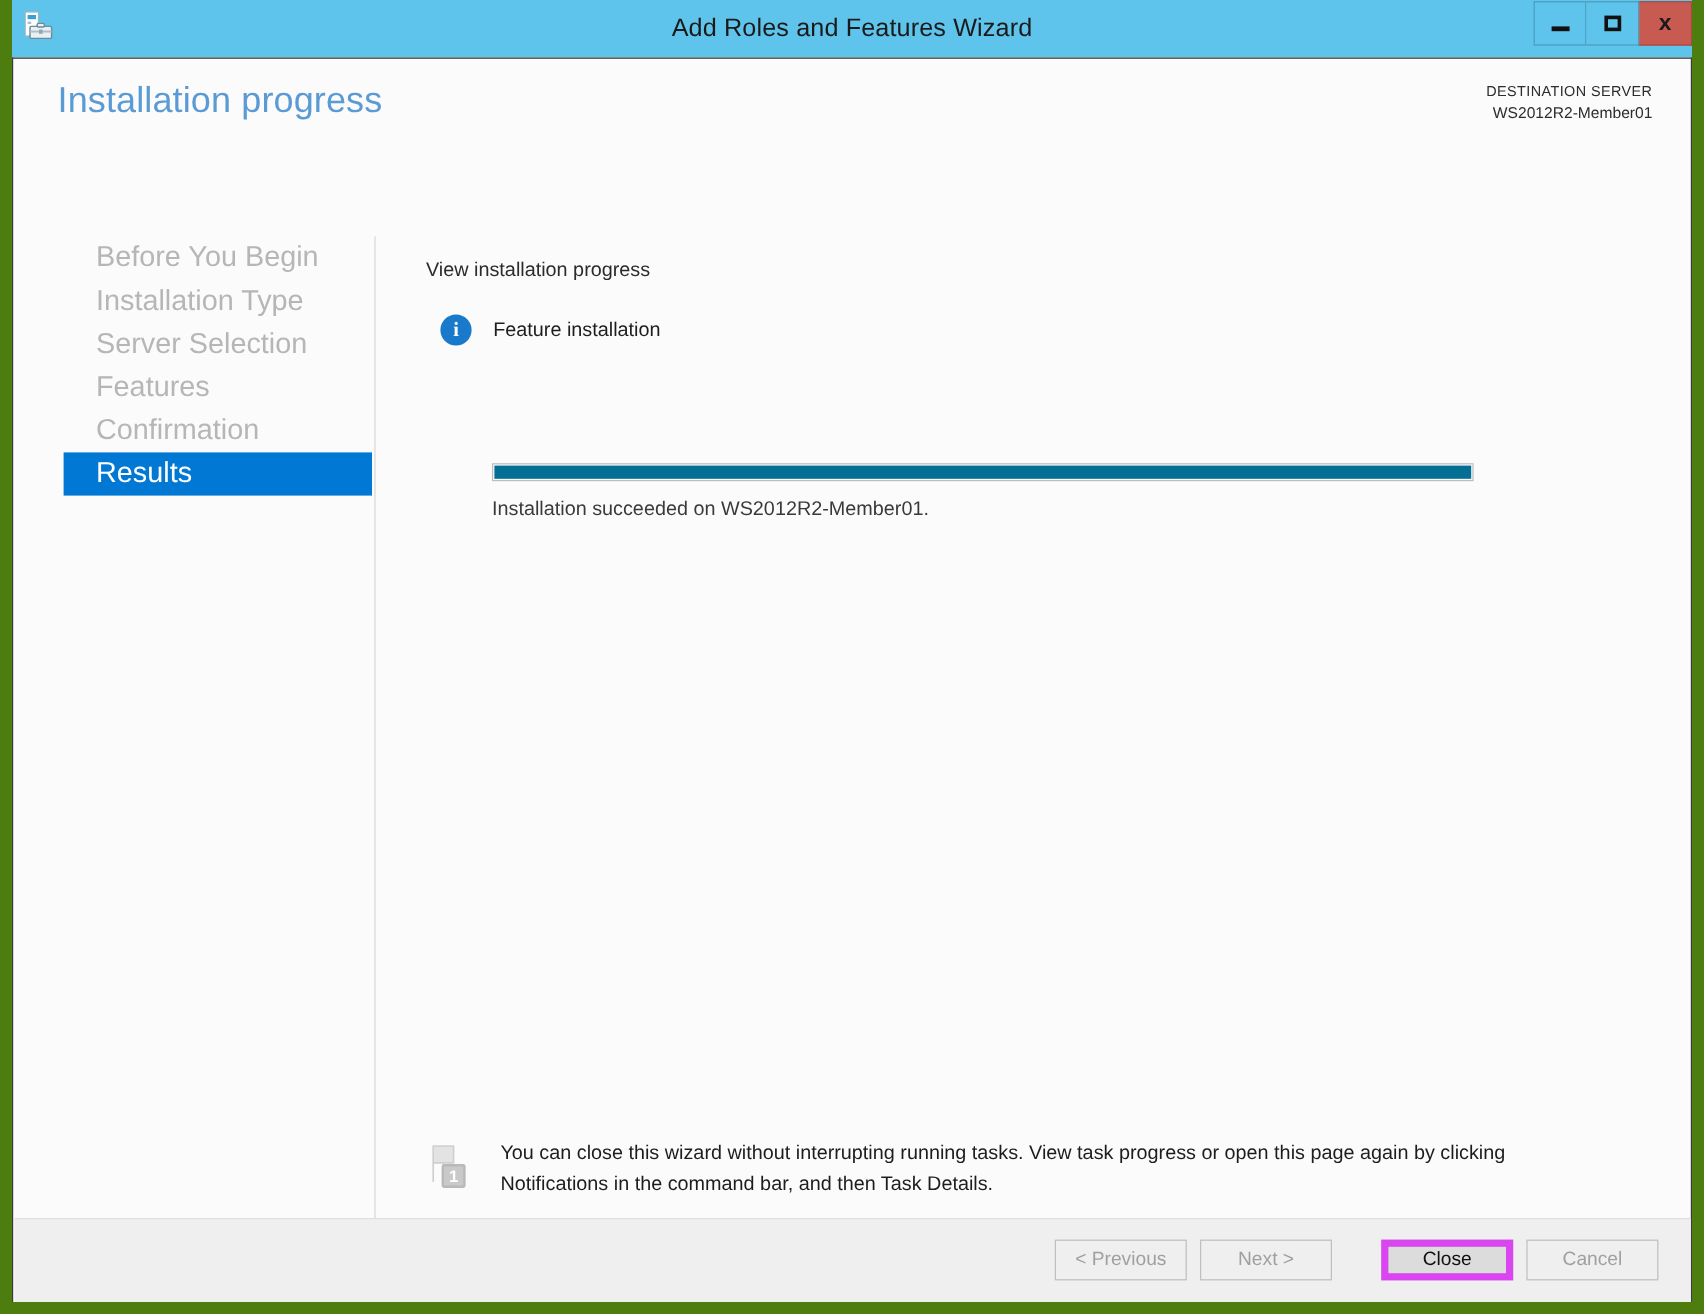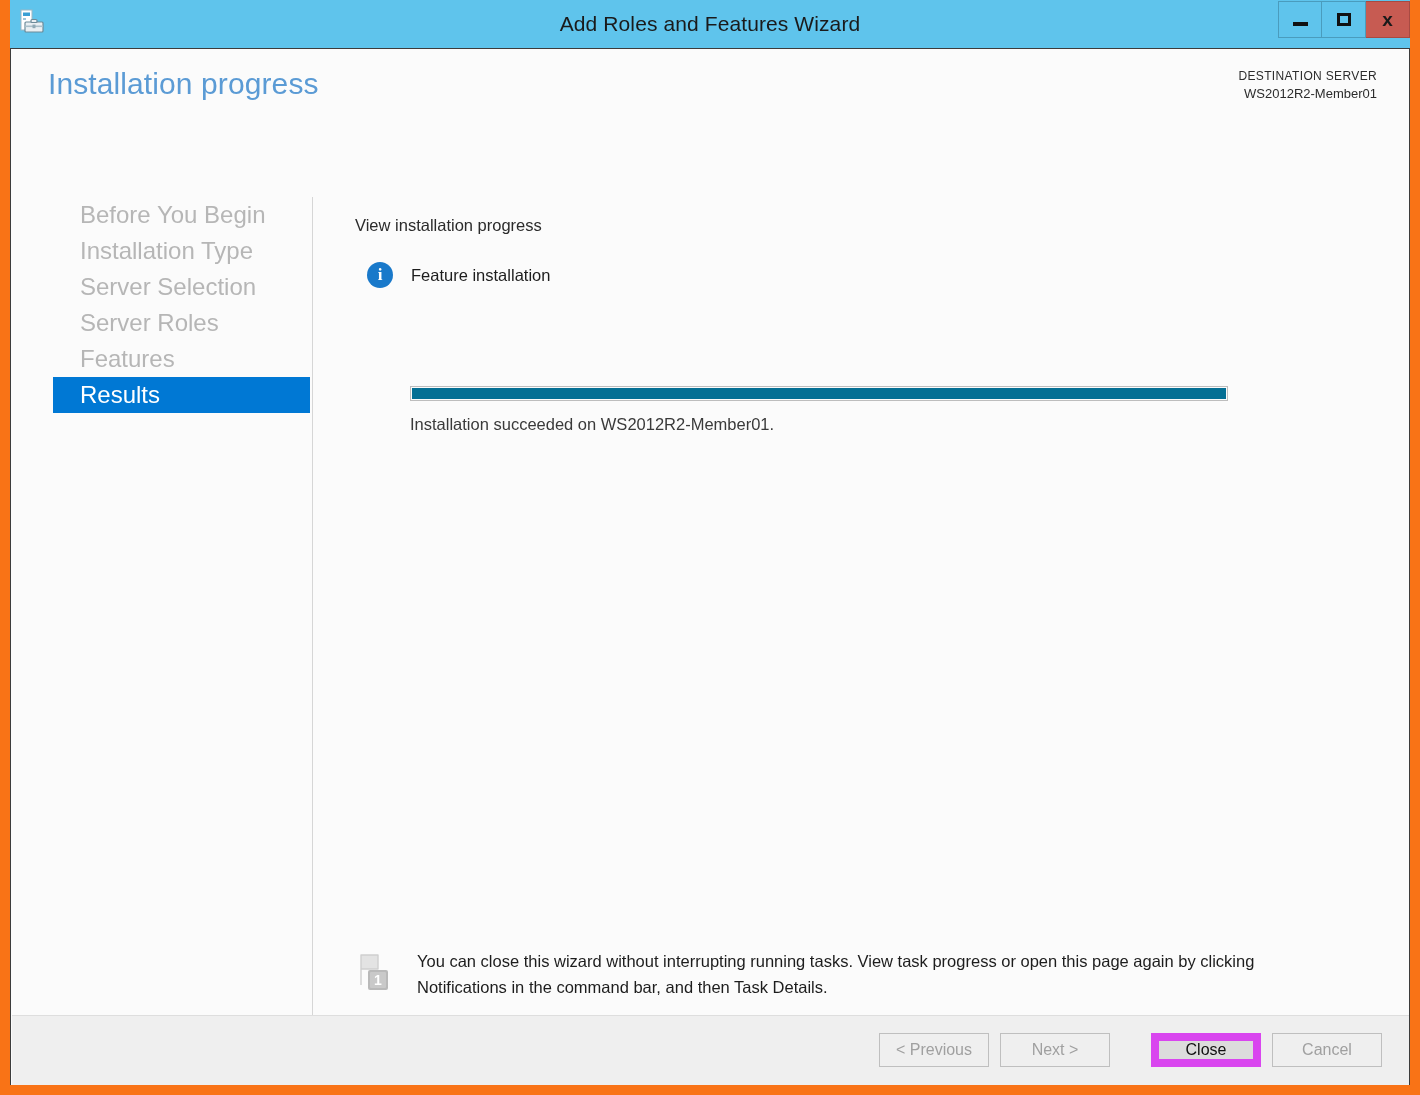--- a/index.html
+++ b/index.html
@@ -10,21 +10,21 @@
     overflow: hidden;
     background: #ffffff;
     font-family: "Liberation Sans", sans-serif;
   }
 
   
   #window {
     position: absolute;
     left: 0; top: 0;
     width: 1420px; height: 1095px;
-    background: #f97316;          
+    background: #4d7c0f;          
     padding: 0 10px 10px 10px;
   }
 
   
   #titlebar {
     position: relative;
     height: 48px;
     background: #5FC4EC;
     display: flex;
     align-items: center;
@@ -292,21 +292,21 @@
     color: #a0a0a0;
     display: flex;
     align-items: center;
     justify-content: center;
     font-family: "Liberation Sans", sans-serif;
   }
   .btn.spacer-left { margin-left: 11px; }
   .btn.gap-big { margin-left: 41px; }
   .btn.default {
     background: #dcdcdc;
-    border: 8px solid #d946ef;
+    border: 6px solid #d946ef;
     color: #101010;
   }
 </style>
 </head>
 <body>
 
 <div id="window">
 
   <div id="titlebar">
 
@@ -354,24 +354,24 @@
           <div class="nav-item">
             <span>Before You Begin</span>
           </div>
           <div class="nav-item">
             <span>Installation Type</span>
           </div>
           <div class="nav-item">
             <span>Server Selection</span>
           </div>
           <div class="nav-item">
-            <span>Server Roles</span>
+            <span>Features</span>
           </div>
           <div class="nav-item">
-            <span>Features</span>
+            <span>Confirmation</span>
           </div>
           <div class="nav-item selected">
             <span>Results</span>
           </div>
         </div>
         <div id="sidebar-divider"></div>
       </div>
 
       <div id="content">
 

